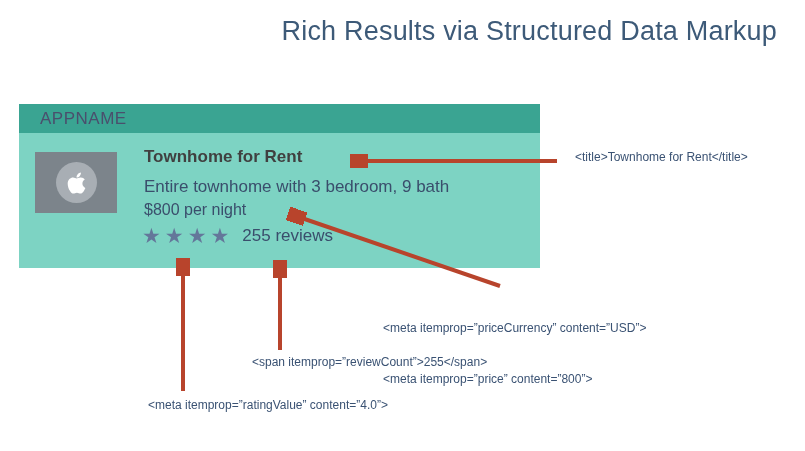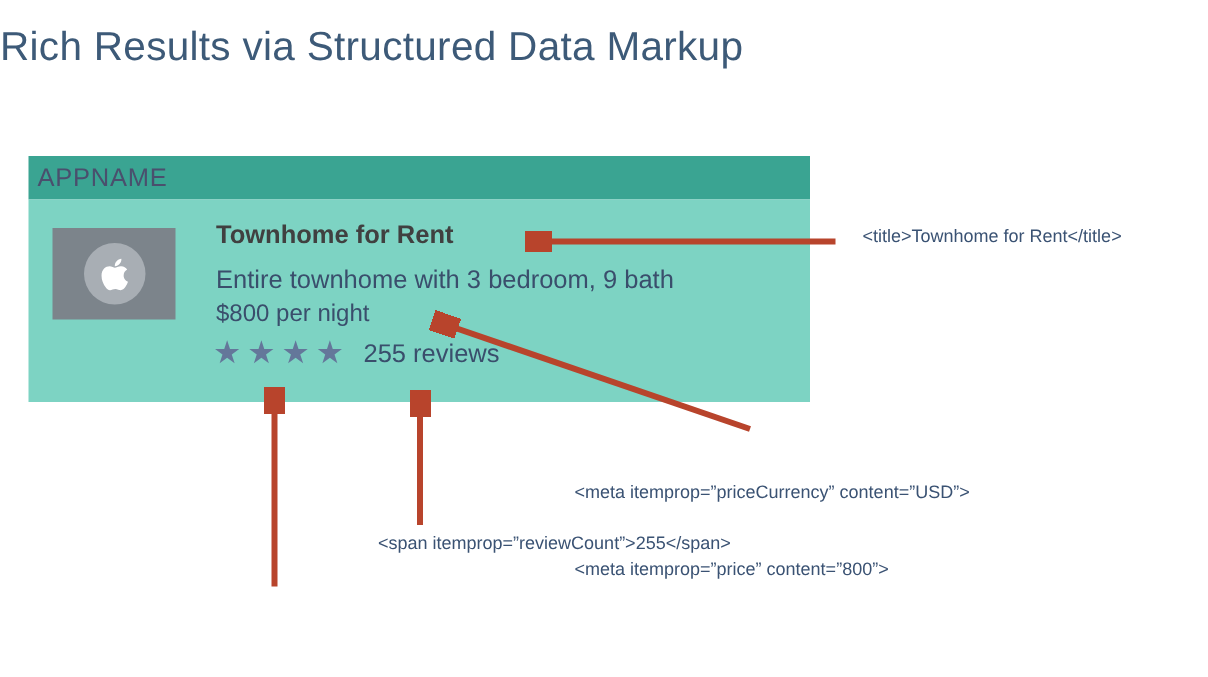--- a/index.html
+++ b/index.html
@@ -1,26 +1,26 @@
 <!DOCTYPE html>
 <html><head>
 <meta charset="utf-8">
 <style>
   html,body{margin:0;padding:0;background:#ffffff;}
   body{width:805px;height:451px;position:relative;overflow:hidden;
        font-family:"Liberation Sans", sans-serif;}
   .stage{position:absolute;inset:0;}
 
-  .page-title{position:absolute;left:0;right:28px;top:16px;text-align:left;
+  .page-title{position:absolute;left:0;right:28px;top:16px;text-align:right;
     font-size:27px;font-weight:400;color:#3d5a78;letter-spacing:.2px;}
 
   
   .card{position:absolute;left:19px;top:104px;width:521px;height:164px;}
   .card-header{position:absolute;left:0;top:0;right:0;height:29px;background:#3aa492;
-    display:flex;align-items:center;padding-left:6px;box-sizing:border-box;}
+    display:flex;align-items:center;padding-left:21px;box-sizing:border-box;}
   .card-header span{font-size:17px;color:#4a4f6d;letter-spacing:.5px;}
   .card-body{position:absolute;left:0;top:29px;right:0;bottom:0;background:#7dd3c3;}
 
   .app-icon-rect{position:absolute;left:16px;top:19px;width:82px;height:61px;
     background:#7c848b;display:flex;align-items:center;justify-content:center;}
   .app-icon-circle{width:41px;height:41px;border-radius:50%;background:#a8aeb4;
     display:flex;align-items:center;justify-content:center;}
   .app-icon-circle svg{width:19px;height:24px;fill:#ffffff;}
 
   .listing-title{position:absolute;left:125px;top:14px;font-size:17px;font-weight:bold;color:#404040;}
@@ -72,20 +72,21 @@
 
   <div class="ann ann-title">&lt;title&gt;Townhome for Rent&lt;/title&gt;</div>
 
   <div class="ann ann-price">
     <div>&lt;meta itemprop=”priceCurrency” content=”USD”&gt;</div>
     <div>&lt;meta itemprop=”price” content=”800”&gt;</div>
   </div>
 
   <div class="ann ann-review">&lt;span itemprop=”reviewCount”&gt;255&lt;/span&gt;</div>
 
+  <div class="ann ann-rating">&lt;meta itemprop=”ratingValue” content=”4.0”&gt;</div>
 
   <svg class="arrows" width="805" height="451" viewBox="0 0 805 451">
     <defs>
       <marker id="ah" markerWidth="4.5" markerHeight="3.5" viewBox="0 0 4.5 3.5" refX="4" refY="1.75" orient="auto">
         <path d="M0,0 L4.5,1.75 L0,3.5 z" fill="#b8442c" stroke="none"></path>
       </marker>
     </defs>
     <path d="M557,161 L352,161" marker-end="url(#ah)"></path>
     <path d="M500,286 L290,214" marker-end="url(#ah)"></path>
     <path d="M280,350 L280,262" marker-end="url(#ah)"></path>

